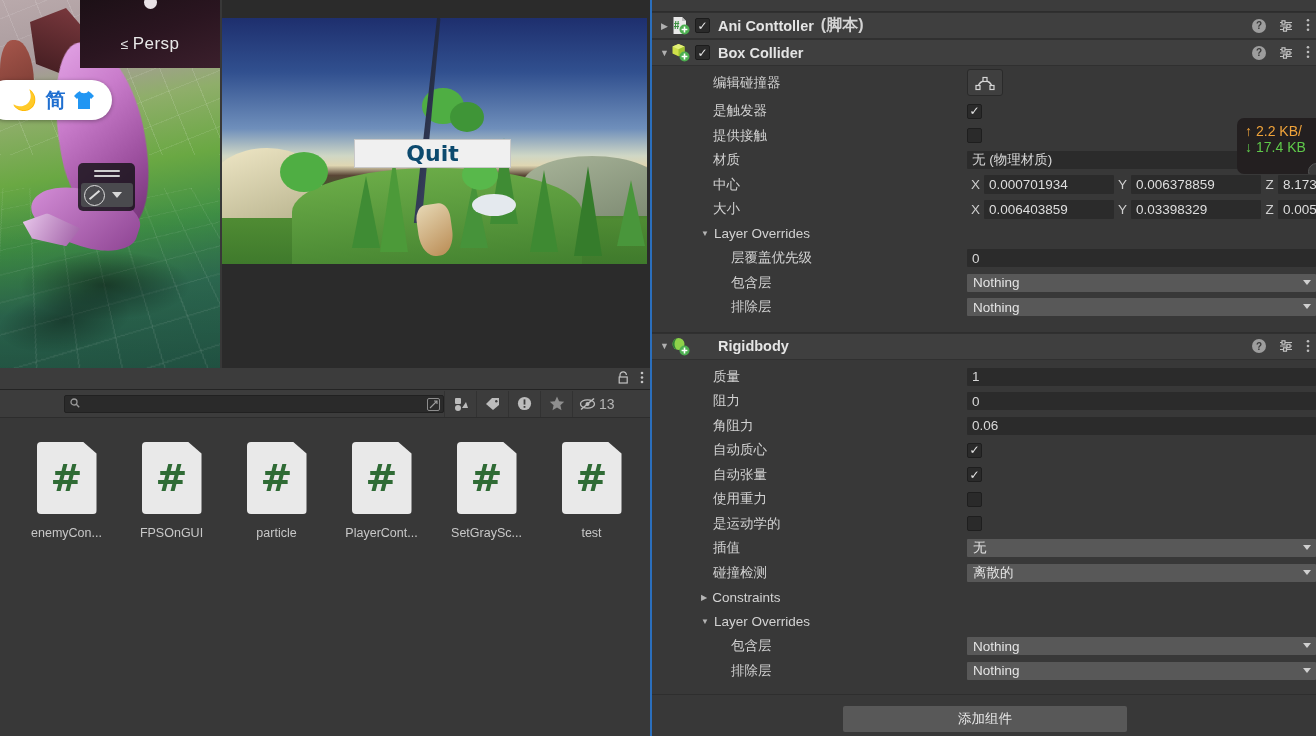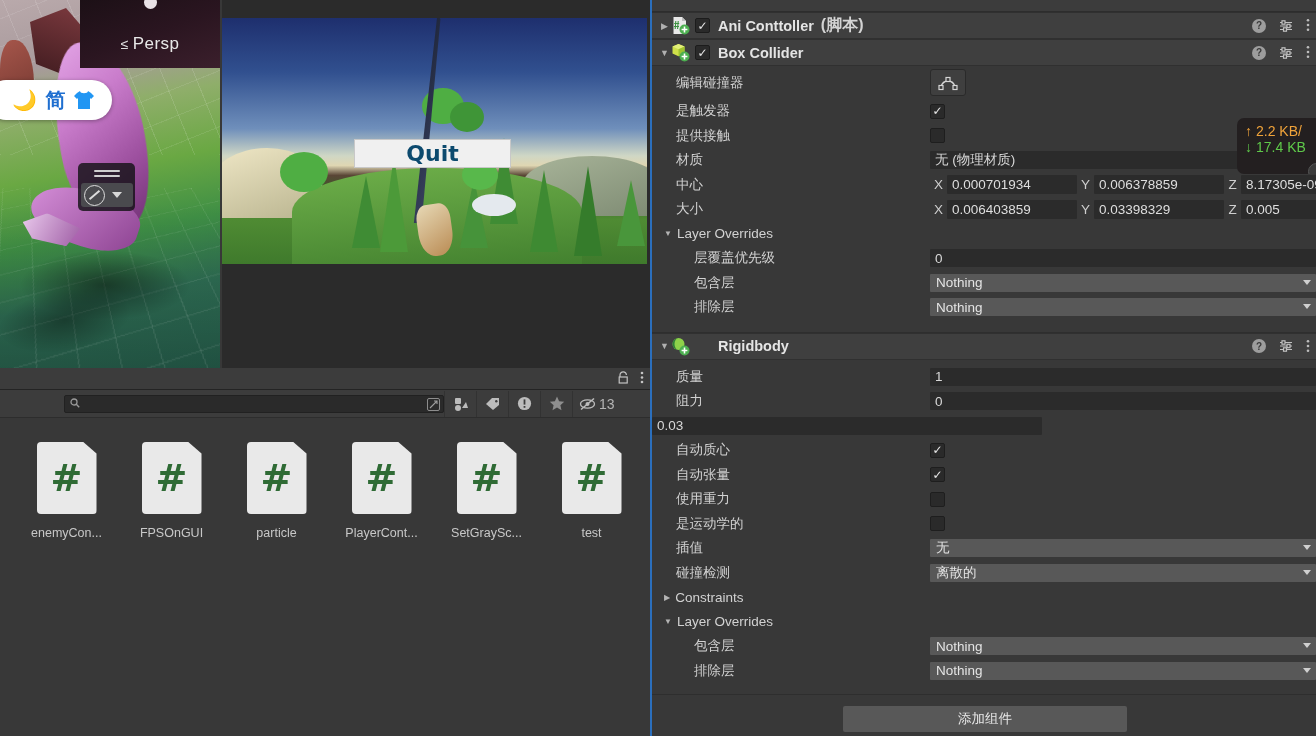--- a/index.html
+++ b/index.html
@@ -254,21 +254,21 @@
   .hdr-icons { position: absolute; right: 6px; display: flex; align-items: center; gap: 13px; }
   .ic-help {
     width: 14px; height: 14px; border-radius: 50%; background: #9d9d9d;
     color: #3a3a3a; font-size: 10px; font-weight: 700;
     display: flex; align-items: center; justify-content: center;
   }
   .ic-preset { width: 14px; height: 14px; position: relative; }
   .ic-kebab { color: #bdbdbd; font-size: 13px; letter-spacing: 0; line-height: .7; text-align:center; }
 
   .comp-body { background: #383838; padding: 0; }
-  .row { display: flex; align-items: center; height: 24.5px; }
+  .row { display: flex; align-items: center; height: 24.5px; padding-left: 37px; }
   .row .lbl { color: #d2d2d2; font-size: 13.5px; width: 278px; padding-left: 24px; flex: none; }
   .row .lbl.ind { padding-left: 42px; }
   .row .lbl.sec { padding-left: 12px; display: flex; align-items: center; gap: 5px; }
   .tri { color: #b4b4b4; font-size: 8px; }
 
   .fld-dark {
     background: #2b2b2b; height: 18px; color: #d8d8d8; font-size: 13.5px;
     display: flex; align-items: center; padding-left: 5px; border-radius: 1px;
   }
   .fld-drop {
@@ -699,21 +699,22 @@
 
       <div class="row">
         <span class="lbl">质量</span>
         <div class="fld-dark" style="width:390px;">1</div>
       </div>
       <div class="row">
         <span class="lbl">阻力</span>
         <div class="fld-dark" style="width:390px;">0</div>
       </div>
       <div class="row">
-        <div class="fld-dark" style="width:390px;">0.03</div>
+        <span class="lbl">角阻力</span>
+        <div class="fld-dark" style="width:390px;">0.06</div>
       </div>
       <div class="row">
         <span class="lbl">自动质心</span>
         <div class="cb on"></div>
       </div>
       <div class="row">
         <span class="lbl">自动张量</span>
         <div class="cb on"></div>
       </div>
       <div class="row">

